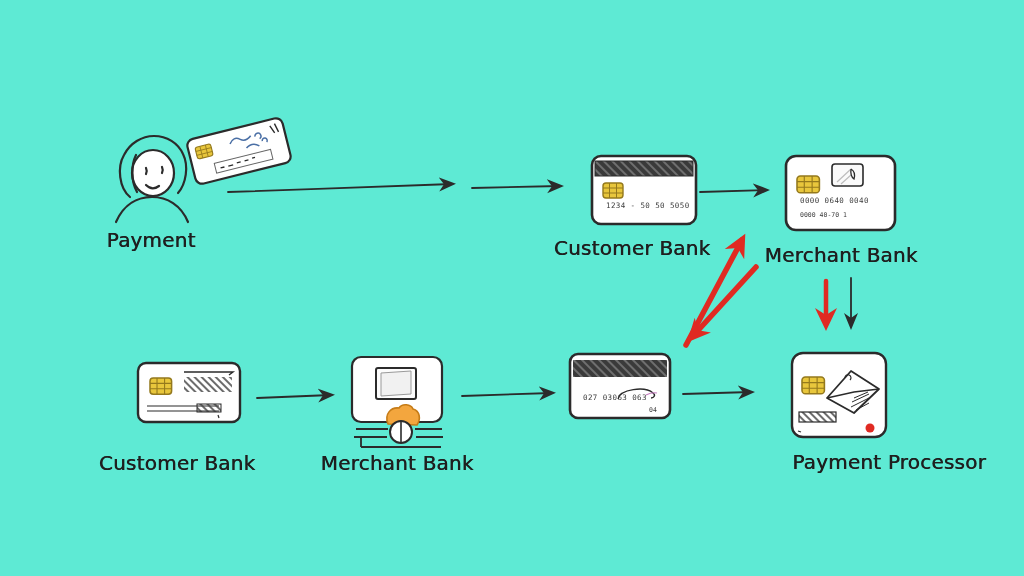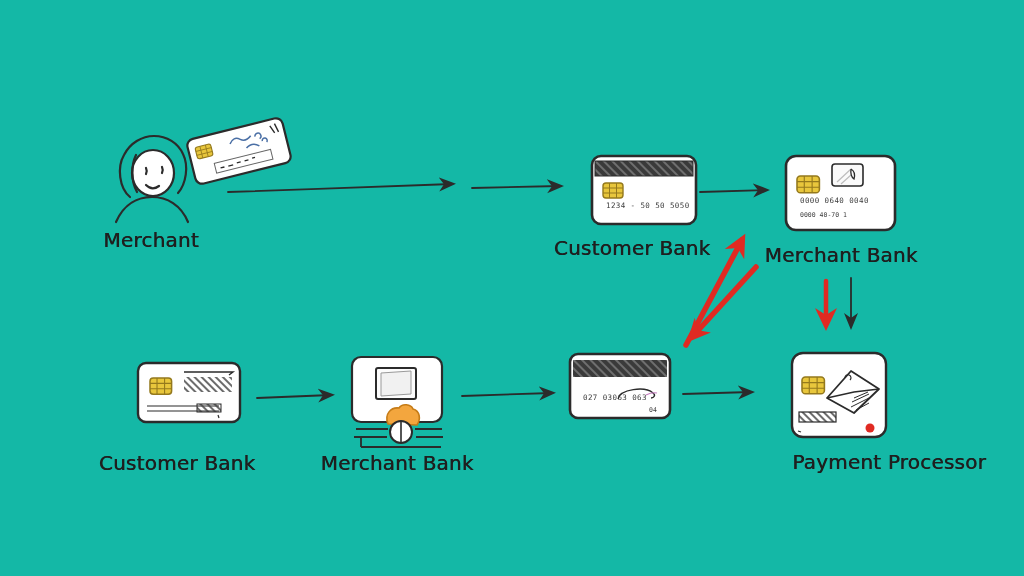--- a/index.html
+++ b/index.html
@@ -1,17 +1,17 @@
 <!DOCTYPE html>
 <html><head>
 <meta charset="utf-8">
 <style>
   html,body { margin:0; padding:0; background:#e8e8e8; }
   .canvas {
-    position:relative; width:1024px; height:576px; background:#14b8a6;
+    position:relative; width:1024px; height:576px; background:#5eead4;
     overflow:hidden; font-family:"DejaVu Sans", sans-serif;
   }
   .art { position:absolute; left:0; top:0; }
   .label {
     position:absolute; transform:translateX(-50%); white-space:nowrap;
     font-size:20px; color:#1f1f1f; text-shadow:0.5px 0 0 currentColor;
     letter-spacing:0.2px; font-family:"DejaVu Sans", sans-serif;
   }
   .cardnum {
     font-family:"DejaVu Sans Mono", monospace; font-size:7.5px;
@@ -155,20 +155,20 @@
         <path d="M827,398 L854,392 L879,389" stroke="#2b2b2b" stroke-width="1.3" fill="none"></path>
         <path d="M845,378 a3,3 0 1 1 5,2" stroke="#2b2b2b" stroke-width="1.2" fill="none"></path>
         <path d="M854,398 l14,-6 M852,402 l17,-8 M851,407 l18,-9 M856,410 l13,-7" stroke="#2b2b2b" stroke-width="1" fill="none"></path>
       </g>
       <rect x="799" y="412" width="37" height="10" fill="url(#hatchL)" stroke="#2b2b2b" stroke-width="1.2"></rect>
       <circle cx="870" cy="428" r="4.5" fill="#e02a22"></circle>
       <path d="M798,431 l3,1" stroke="#2b2b2b" stroke-width="1.2" fill="none"></path>
     </g>
   </svg>
 
-  <div class="label" style="left:151px; top:228px">Merchant</div>
+  <div class="label" style="left:151px; top:228px">Payment</div>
   <div class="label" style="left:632px; top:236px">Customer Bank</div>
   <div class="label" style="left:841px; top:243px">Merchant Bank</div>
   <div class="label" style="left:177px; top:451px">Customer Bank</div>
   <div class="label" style="left:397px; top:451px">Merchant Bank</div>
   <div class="label" style="left:889px; top:450px">Payment Processor</div>
 
 </div>
 
 </body></html>

